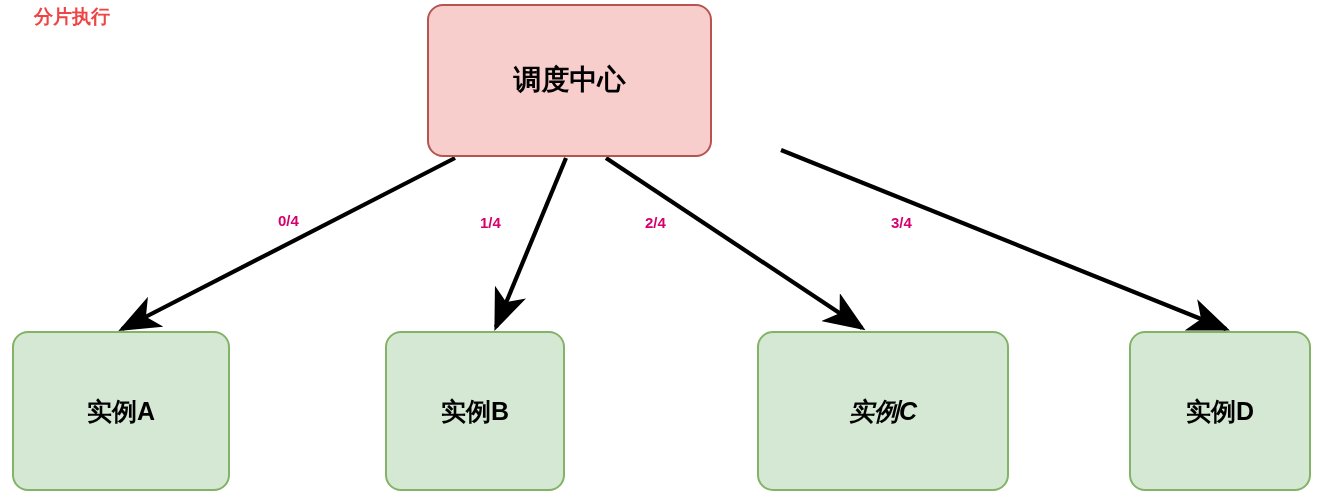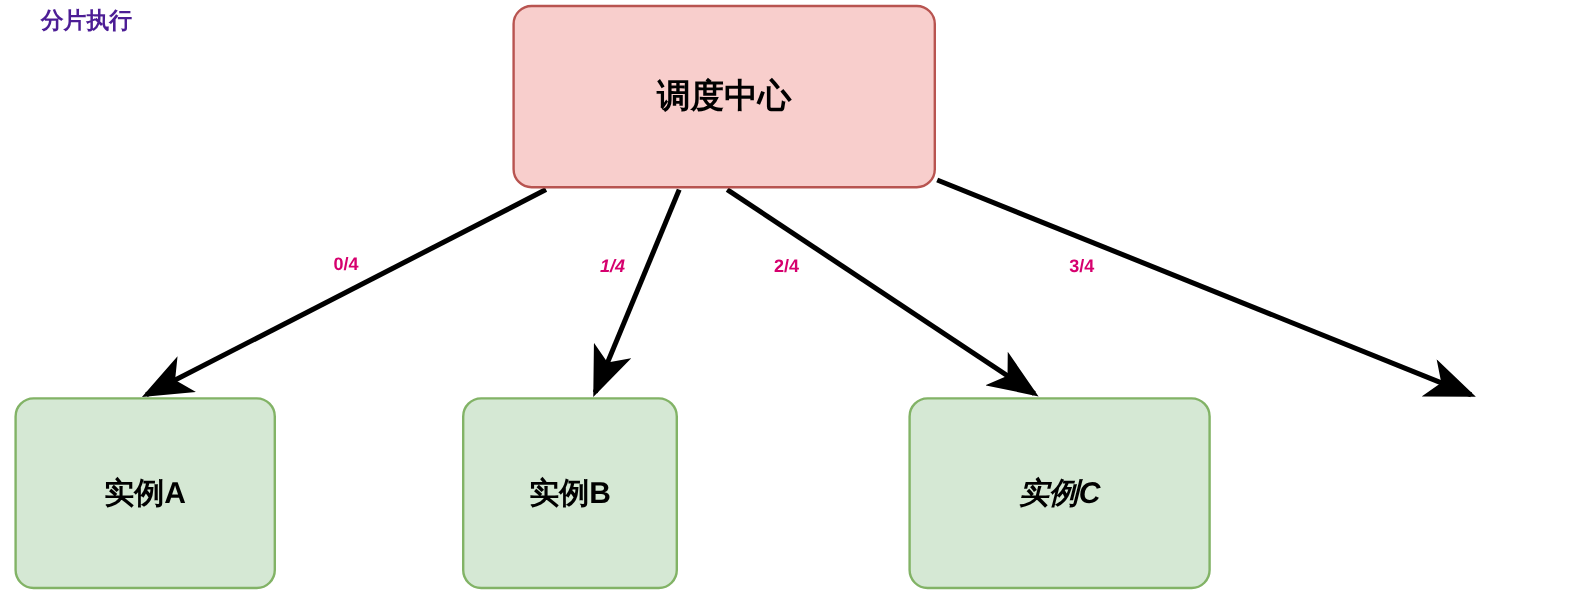--- a/index.html
+++ b/index.html
@@ -35,21 +35,21 @@
     border-width: 2px;
     border-style: solid;
     font-weight: bold;
     color: #000000;
     text-align: center;
     line-height: 1.15;
   }
   .node-scheduler {
     left: 427px;
     top: 4px;
-    width: 353px;
+    width: 285px;
     height: 153px;
     background: #f8cecc;
     border-color: #b85450;
     font-size: 28px;
   }
   .node-instance {
     top: 331px;
     height: 160px;
     background: #d5e8d4;
     border-color: #82b366;
@@ -62,37 +62,37 @@
 
   .caption {
     position: absolute;
     font-weight: bold;
     white-space: nowrap;
   }
   .caption-title {
     left: 34px;
     top: 4px;
     font-size: 19px;
-    color: #4c1d95;
+    color: #ef4444;
   }
   .caption-legend {
     left: 18px;
     top: 210px;
     font-size: 19px;
     color: #d6006e;
   }
   .shard-label {
     position: absolute;
     font-size: 15px;
     font-weight: bold;
     color: #d6006e;
     white-space: nowrap;
   }
   .shard-label-0 { left: 278px; top: 212px; }
-  .shard-label-1 { left: 500px; top: 214px; font-style: italic; }
+  .shard-label-1 { left: 480px; top: 214px; }
   .shard-label-2 { left: 645px; top: 214px; }
   .shard-label-3 { left: 891px; top: 214px; }
 </style>
 </head>
 <body>
 
 <div id="diagram-canvas">
 
   <div class="caption caption-title">分片执行</div>
 
@@ -116,14 +116,15 @@
   <div class="shard-label shard-label-0">0/4</div>
   <div class="shard-label shard-label-1">1/4</div>
   <div class="shard-label shard-label-2">2/4</div>
   <div class="shard-label shard-label-3">3/4</div>
 
   <div class="node node-scheduler">调度中心</div>
 
   <div class="node node-instance node-instance-a">实例A</div>
   <div class="node node-instance node-instance-b">实例B</div>
   <div class="node node-instance node-instance-c">实例C</div>
+  <div class="node node-instance node-instance-d">实例D</div>
 
 </div>
 
 </body></html>

